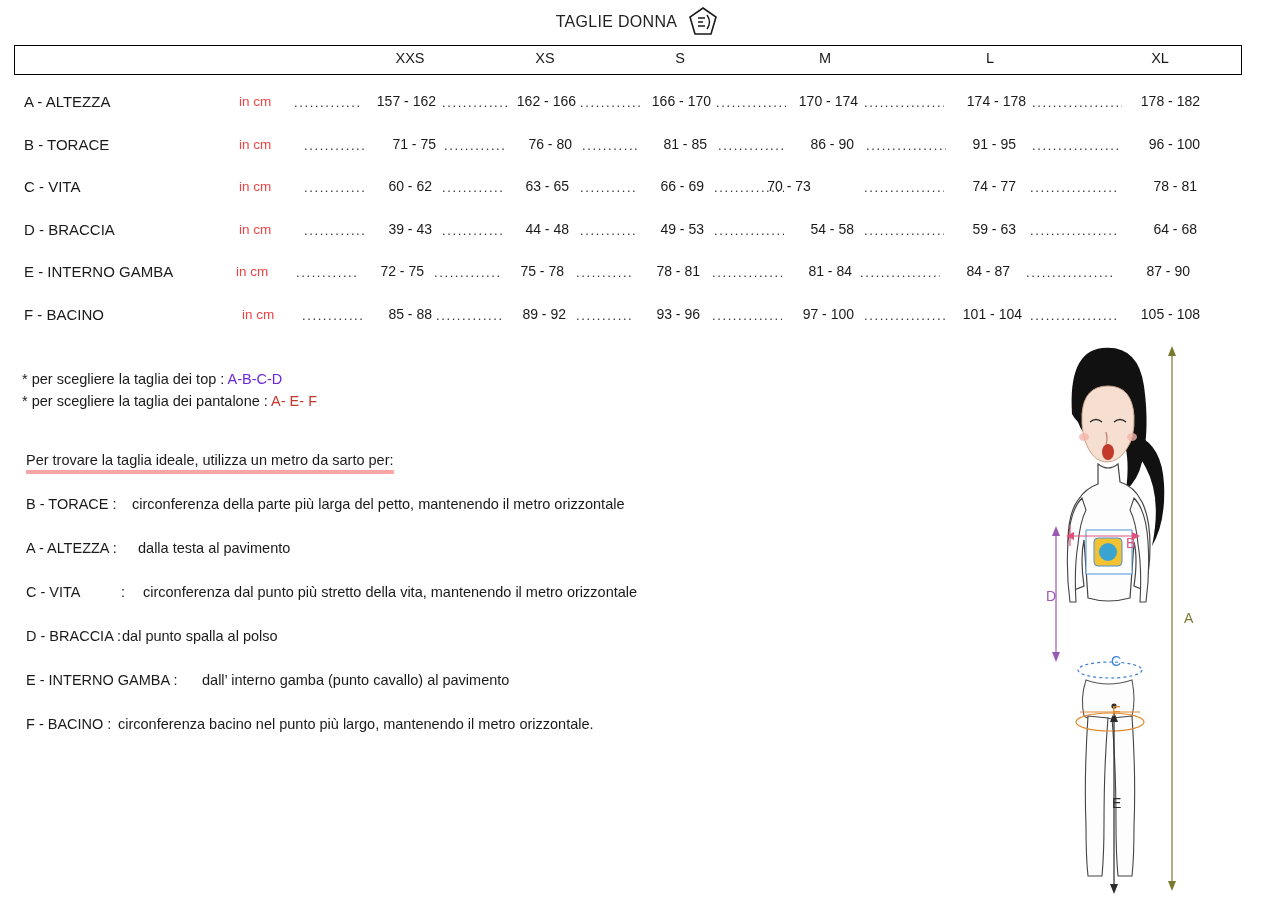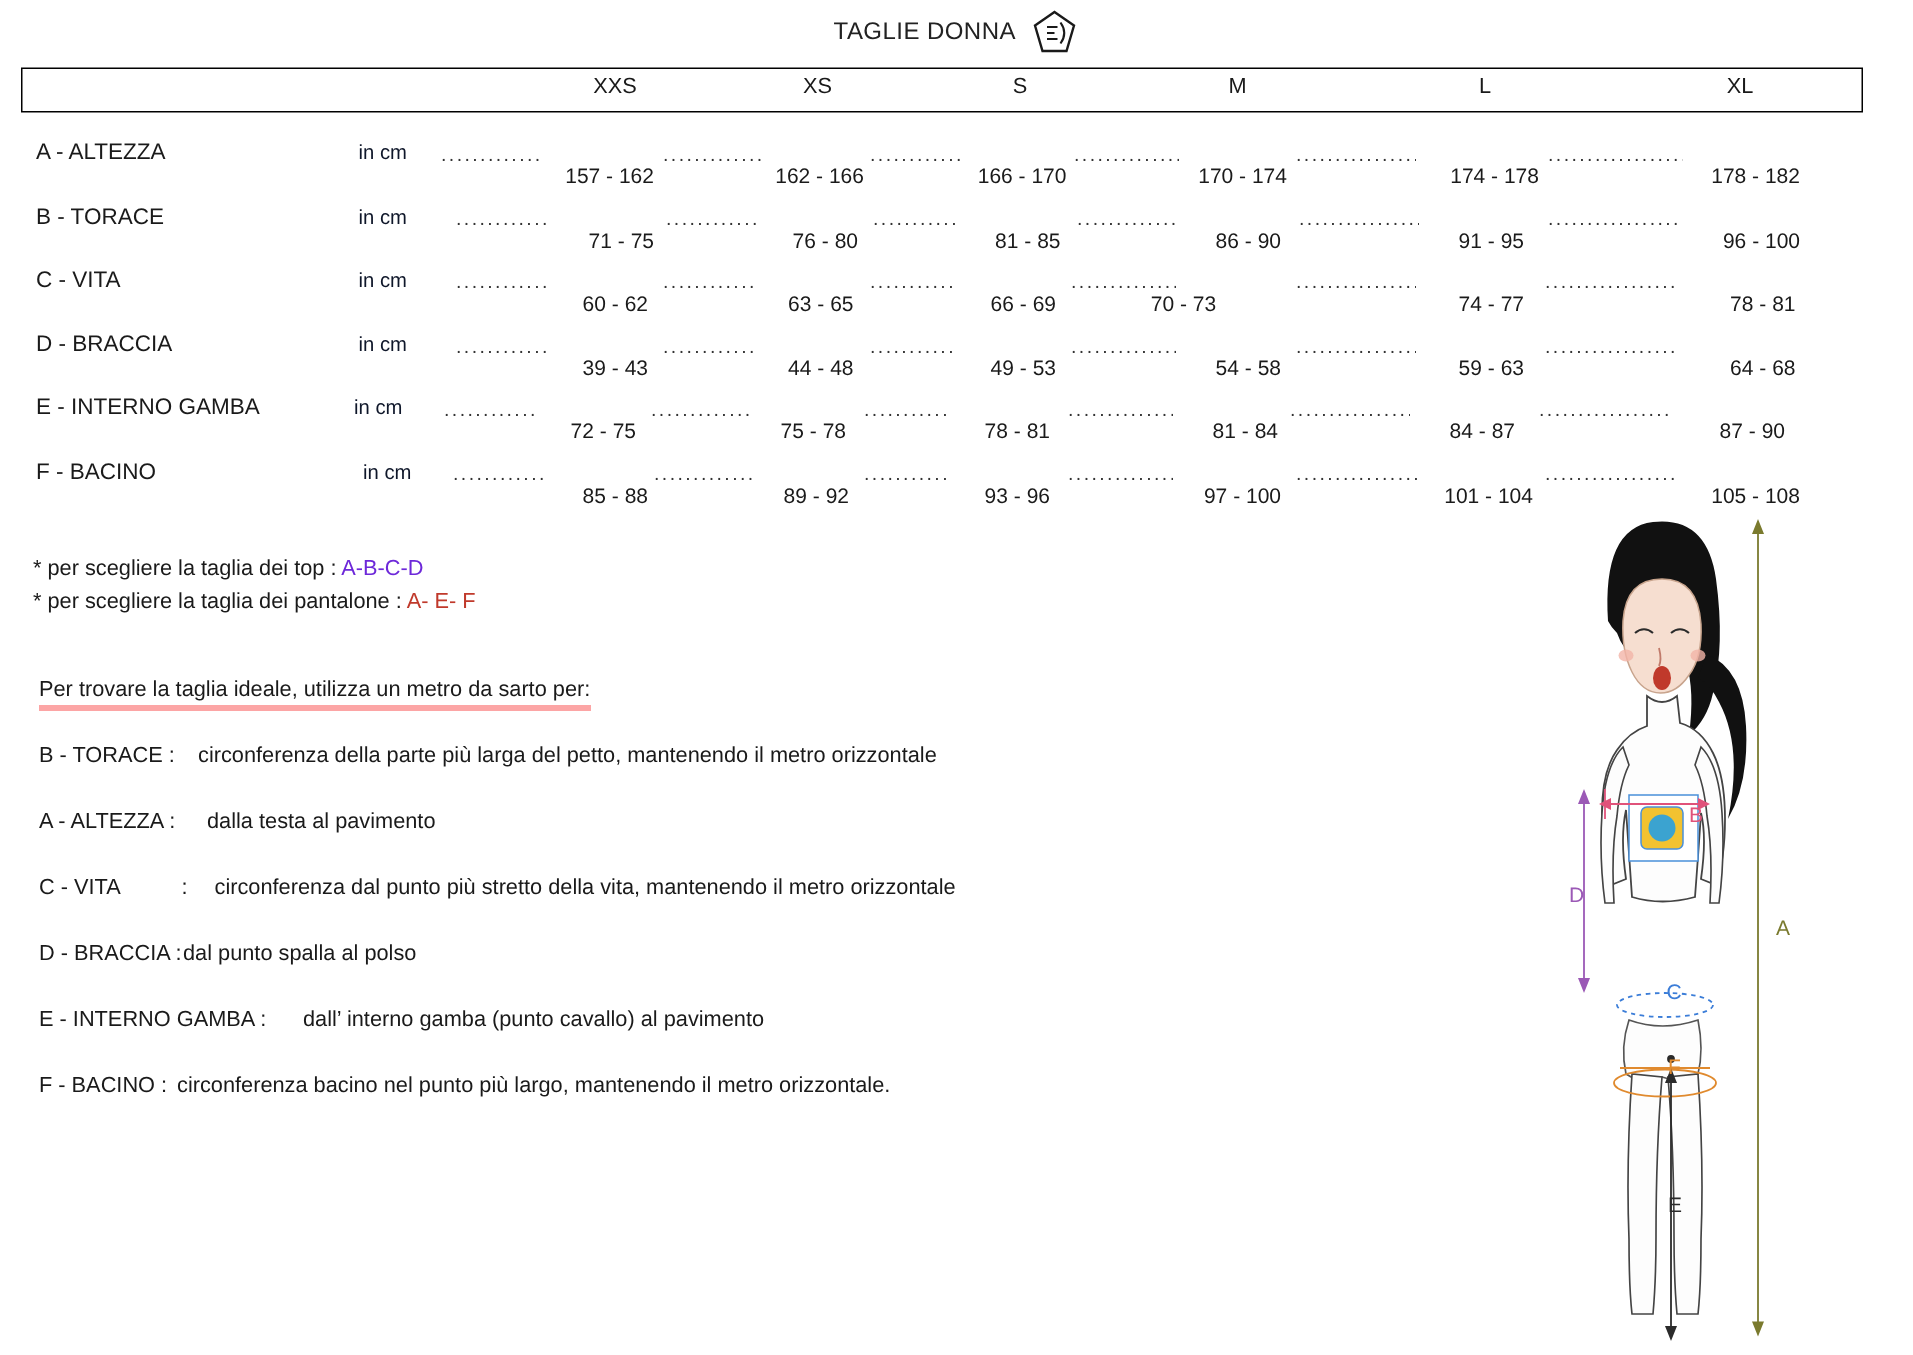--- a/index.html
+++ b/index.html
@@ -72,29 +72,28 @@
     top: 8px;
     font-size: 15px;
     white-space: nowrap;
     text-align: right;
   }
   .row-unit {
     position: absolute;
     left: 225px;
     top: 9px;
     font-size: 13.5px;
-    color: #0f172a;
+    color: #ef4444;
   }
   .cell {
     position: absolute;
     top: 8px;
     font-size: 14px;
     text-align: right;
     white-space: nowrap;
-    margin-top: 16px;
   }
   .dots {
     position: absolute;
     top: 10px;
     font-size: 13px;
     letter-spacing: 1.6px;
     color: #333;
     white-space: nowrap;
     overflow: hidden;
   }

